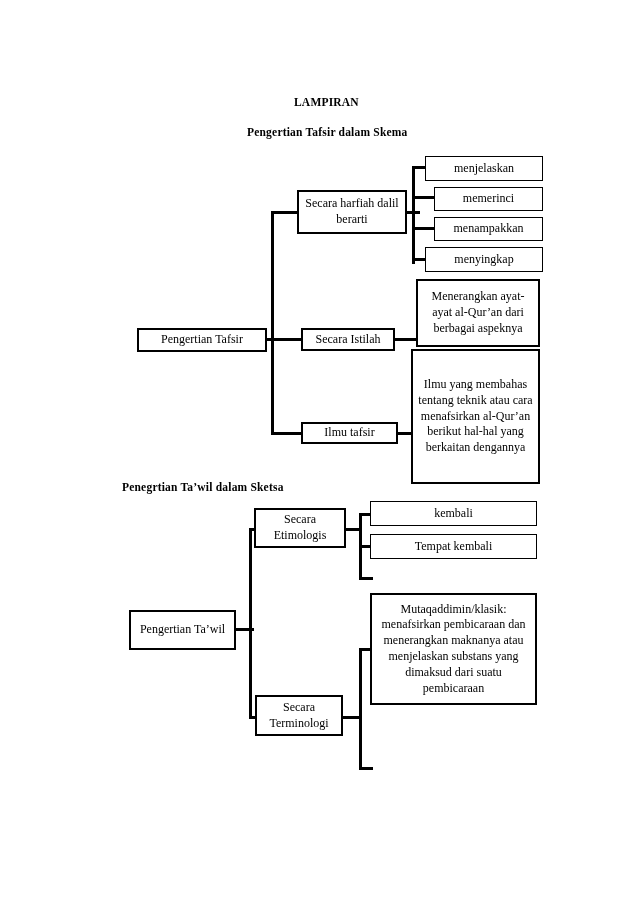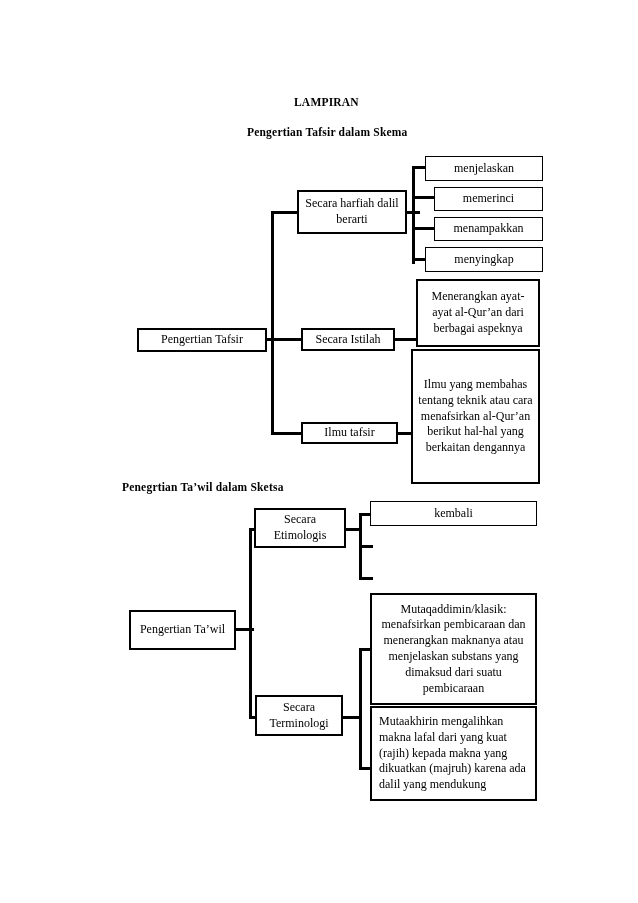--- a/index.html
+++ b/index.html
@@ -164,23 +164,23 @@
   </div>
 
   <div class="node" style="left:255px; top:695px; width:88px; height:41px;">
     <span class="txt">Secara Terminologi</span>
   </div>
 
   <div class="node thin" style="left:370px; top:501px; width:167px; height:25px;">
     <span class="txt">kembali</span>
   </div>
 
+  <div class="node thin" style="left:370px; top:534px; width:167px; height:25px;">
+    <span class="txt">Tempat kembali</span>
+  </div>
 
 
   <div class="node" style="left:370px; top:593px; width:167px; height:112px;">
     <span class="txt">Mutaqaddimin/klasik: menafsirkan pembicaraan dan menerangkan maknanya atau menjelaskan substans yang dimaksud dari suatu pembicaraan</span>
   </div>
 
-  <div class="node leftal" style="left:370px; top:706px; width:167px; height:95px;">
-    <span class="txt">Mutaakhirin mengalihkan makna lafal dari yang kuat (rajih) kepada makna yang dikuatkan (majruh) karena ada dalil yang mendukung</span>
-  </div>
 
 </div>
 
 </body></html>

